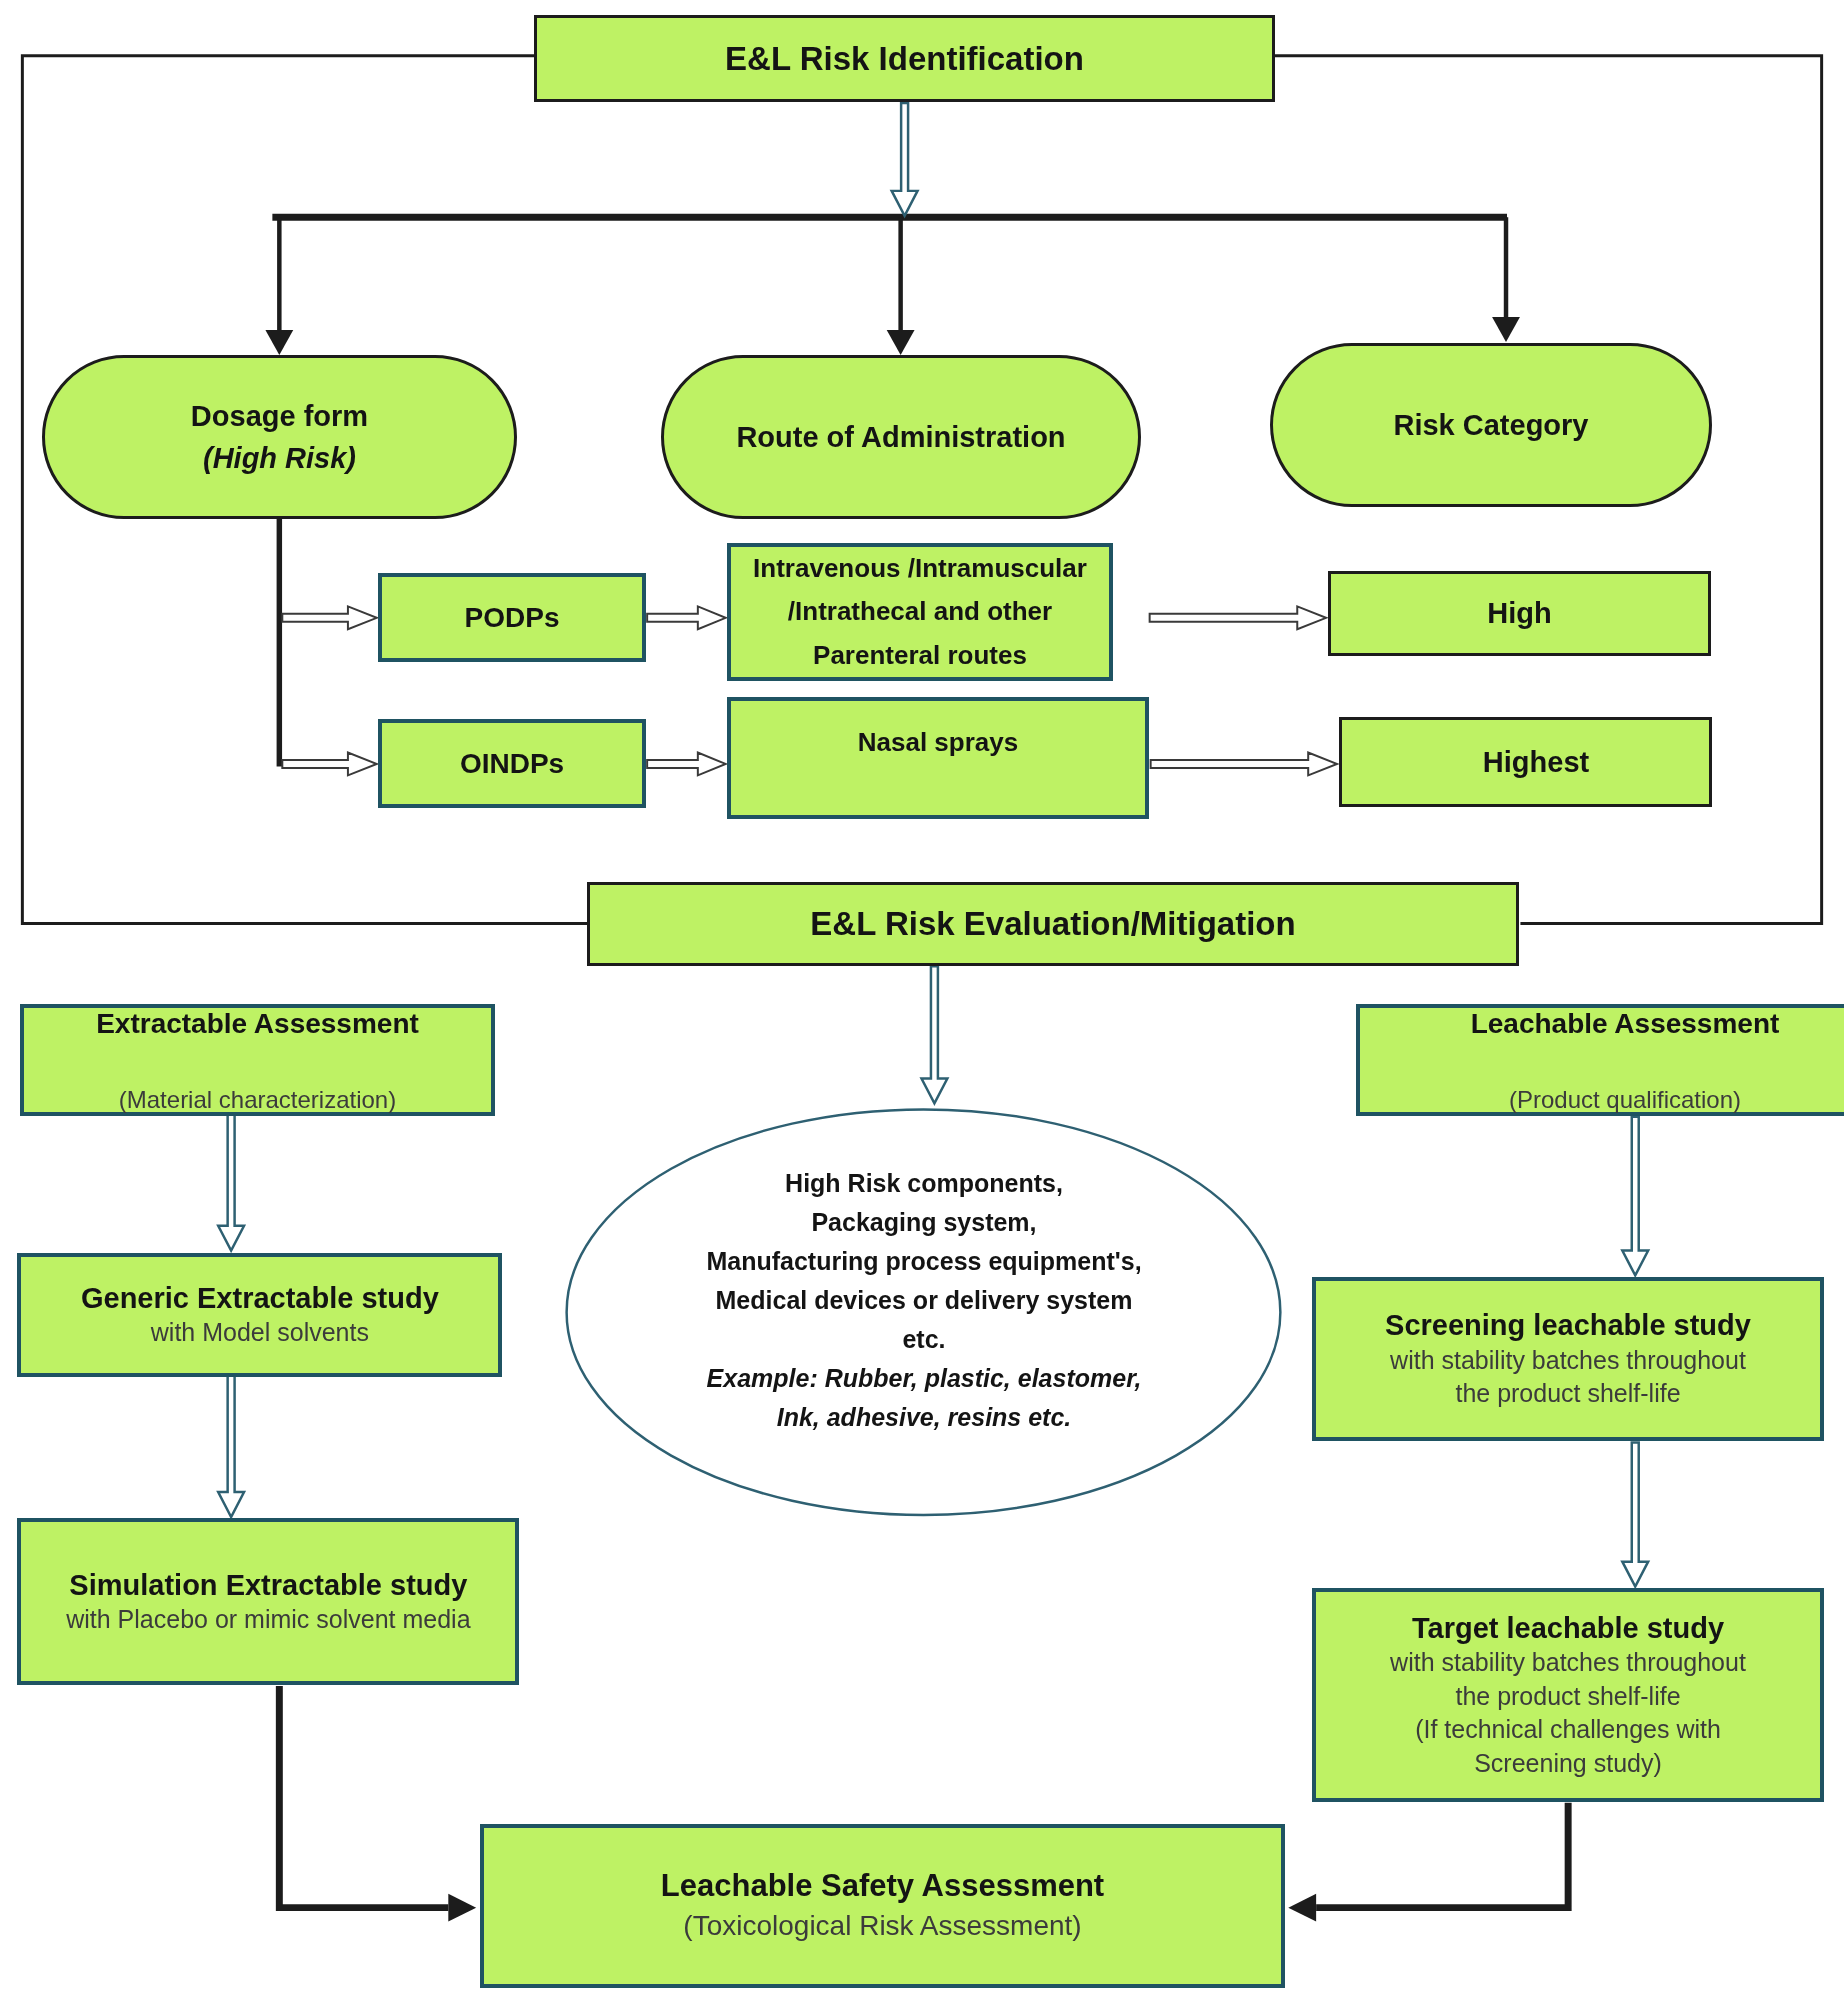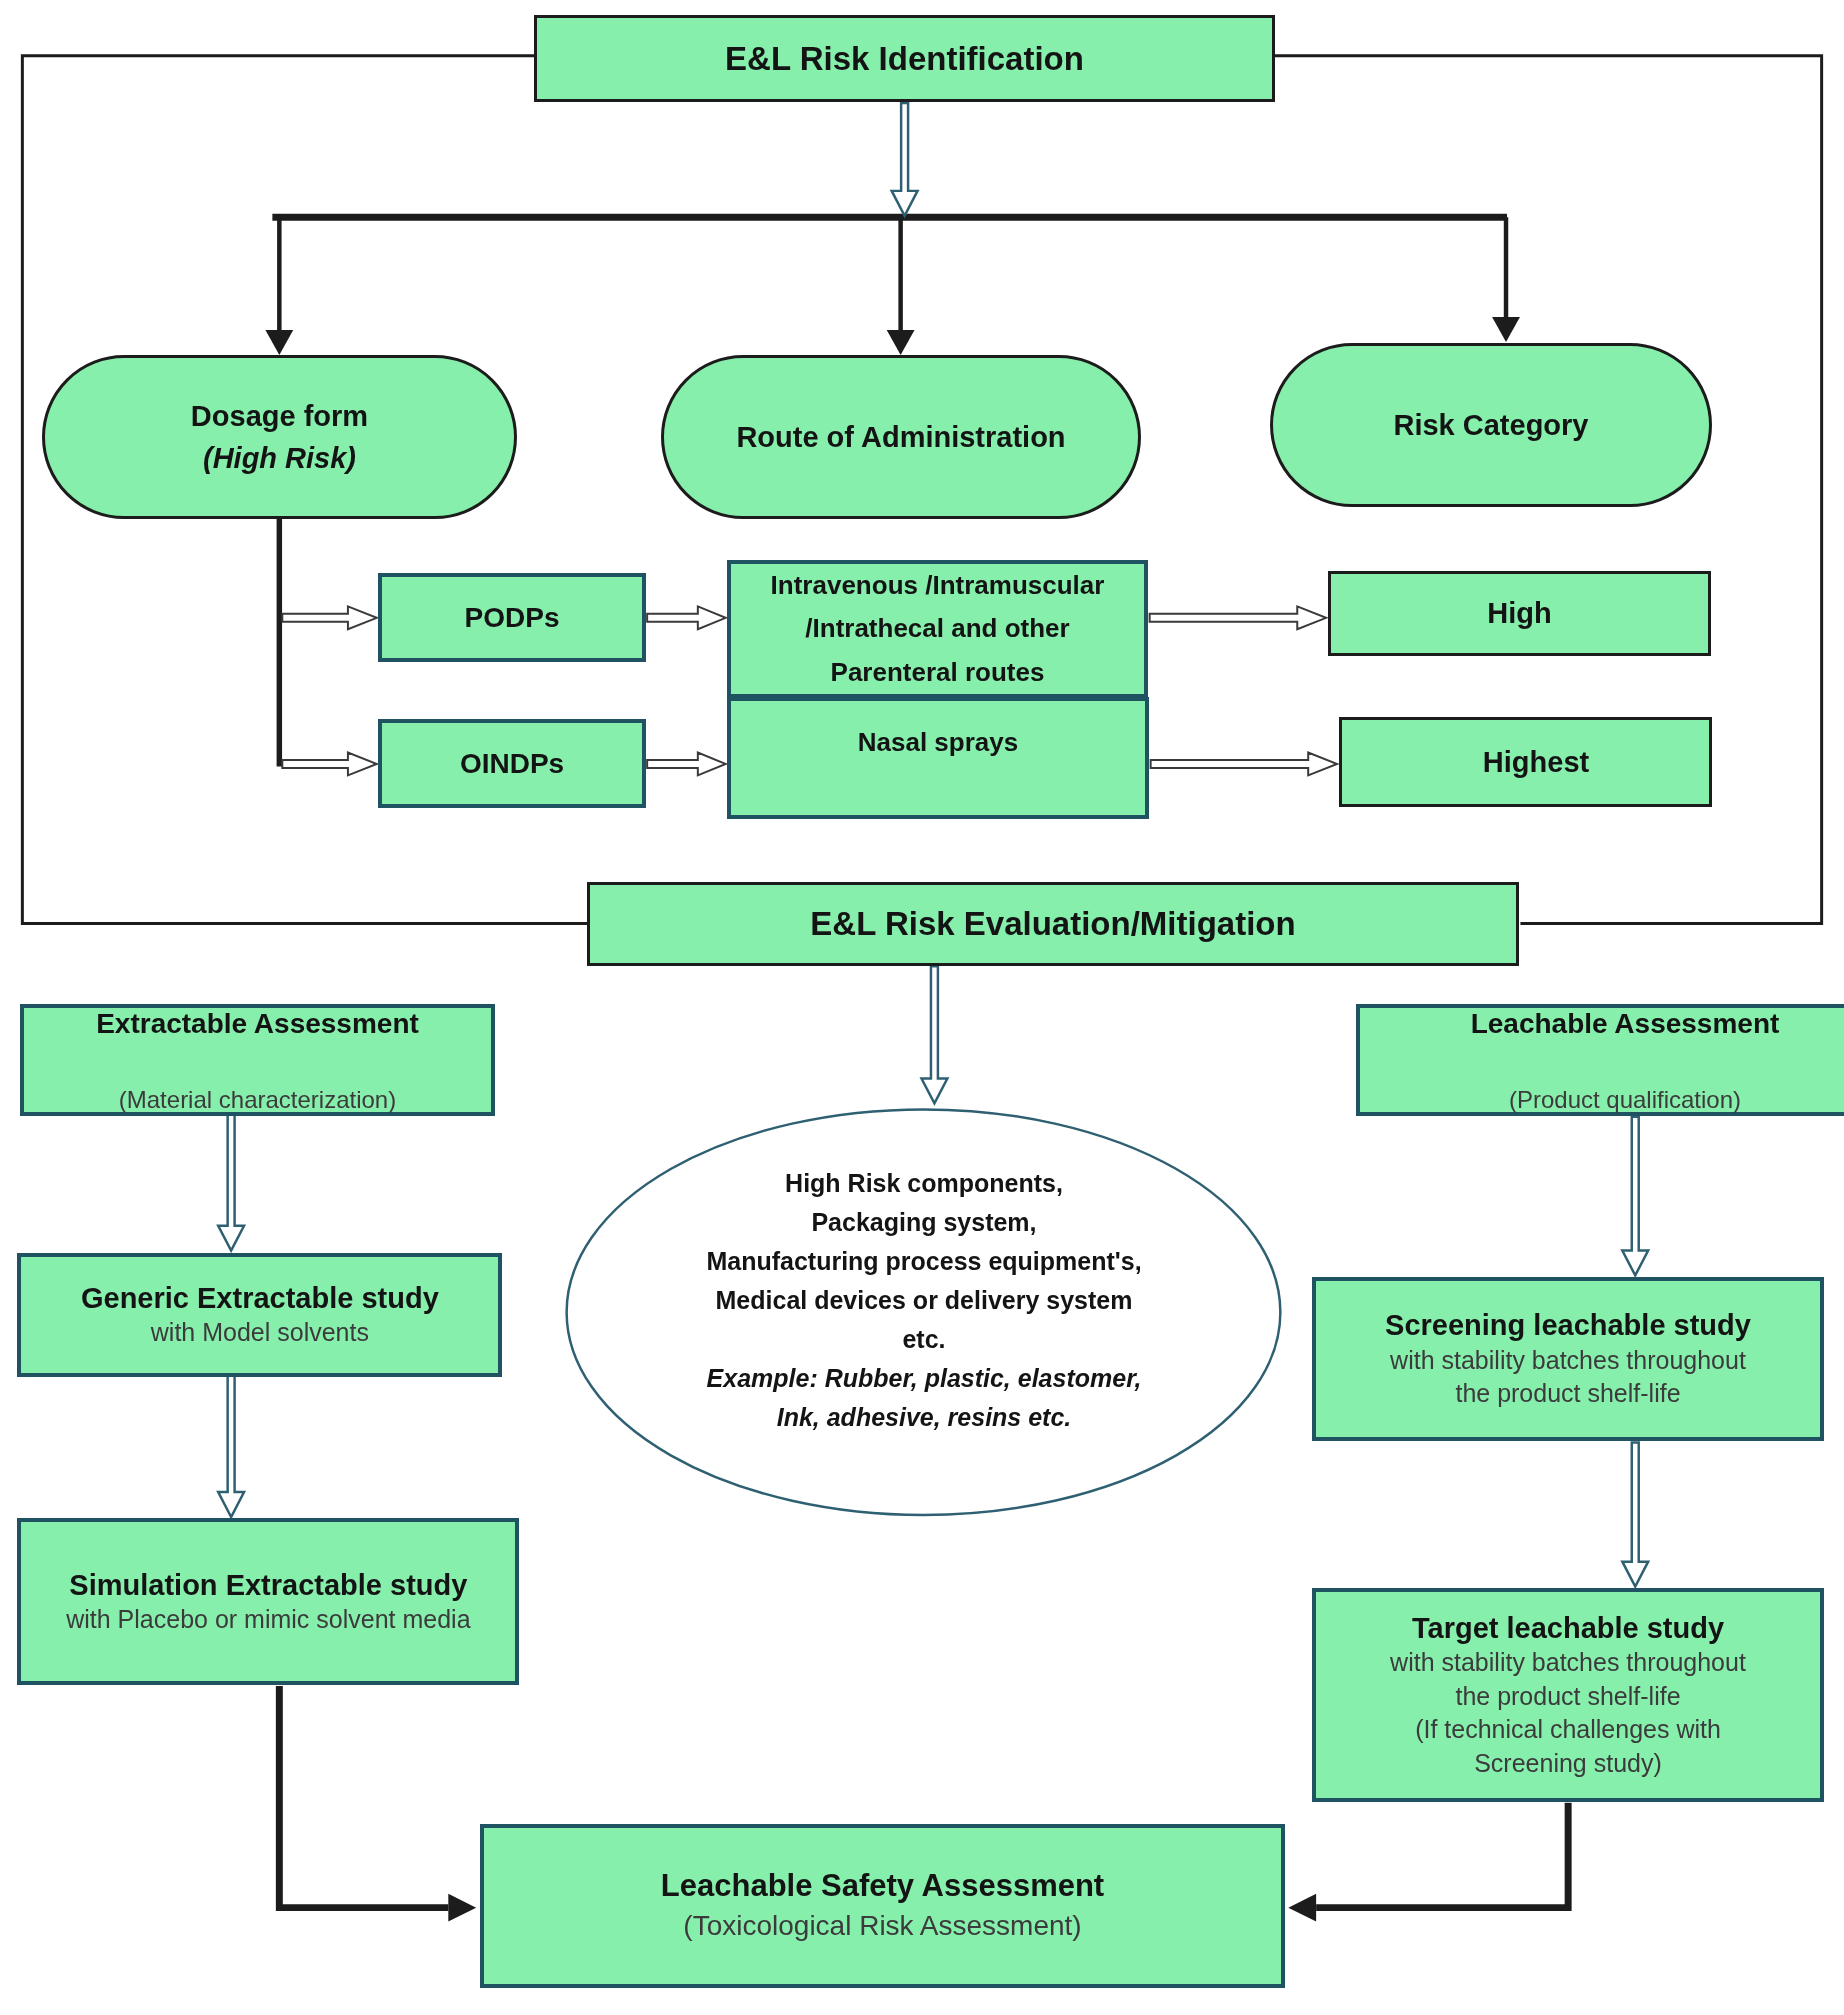--- a/index.html
+++ b/index.html
@@ -13,39 +13,39 @@
   html,body{margin:0;padding:0;background:#ffffff;}
   body{
     width:1844px;height:2015px;
     font-family:"Liberation Sans", sans-serif;
     color:var(--text);
   }
   .stage{position:relative;width:1844px;height:2015px;background:#fff;overflow:hidden;}
   svg.connectors{position:absolute;left:0;top:0;width:1844px;height:2015px;}
 
   .box{
-    position:absolute;background:#86efac;box-sizing:border-box;
+    position:absolute;background:#bef264;box-sizing:border-box;
     display:flex;flex-direction:column;align-items:center;justify-content:center;
     text-align:center;line-height:1.25;
   }
   .b-black{border:3.5px solid var(--black);}
   .b-teal{border:4px solid var(--teal);}
   .rounded{border:3px solid var(--black);border-radius:85px;}
   .title{font-weight:bold;color:var(--text);}
   .sub{font-weight:normal;color:var(--subtext);}
   .italic{font-style:italic;}
 
   
   .n-riskid{left:534px;top:15px;width:741px;height:87px;font-size:33px;}
   .n-dosage{left:42px;top:355px;width:475px;height:164px;font-size:29px;line-height:1.45;}
   .n-route{left:661px;top:355px;width:480px;height:164px;font-size:29px;}
   .n-riskcat{left:1270px;top:343px;width:442px;height:164px;font-size:29px;}
   .n-podps{left:378px;top:573px;width:268px;height:89px;font-size:28px;}
   .n-oindps{left:378px;top:719px;width:268px;height:89px;font-size:28px;}
-  .n-parenteral{left:727px;top:560px;width:421px;height:138px;font-size:26px;line-height:1.68;}
+  .n-parenteral{left:727px;top:543px;width:386px;height:138px;font-size:26px;line-height:1.68;}
   .n-nasal{left:727px;top:697px;width:422px;height:122px;font-size:26px;padding-bottom:32px;}
   .n-high{left:1328px;top:571px;width:383px;height:85px;font-size:29px;align-items:center;}
   .n-highest{left:1339px;top:717px;width:373px;height:90px;font-size:29px;padding-left:21px;}
   .n-eval{left:587px;top:882px;width:932px;height:84px;font-size:33px;}
 
   
   .n-extract{left:20px;top:1004px;width:475px;height:112px;}
   .n-leach{left:1356px;top:1004px;width:538px;height:112px;}
   .n-generic{left:17.4px;top:1253px;width:485px;height:124px;}
   .n-simulation{left:17.4px;top:1518px;width:502px;height:167px;}

